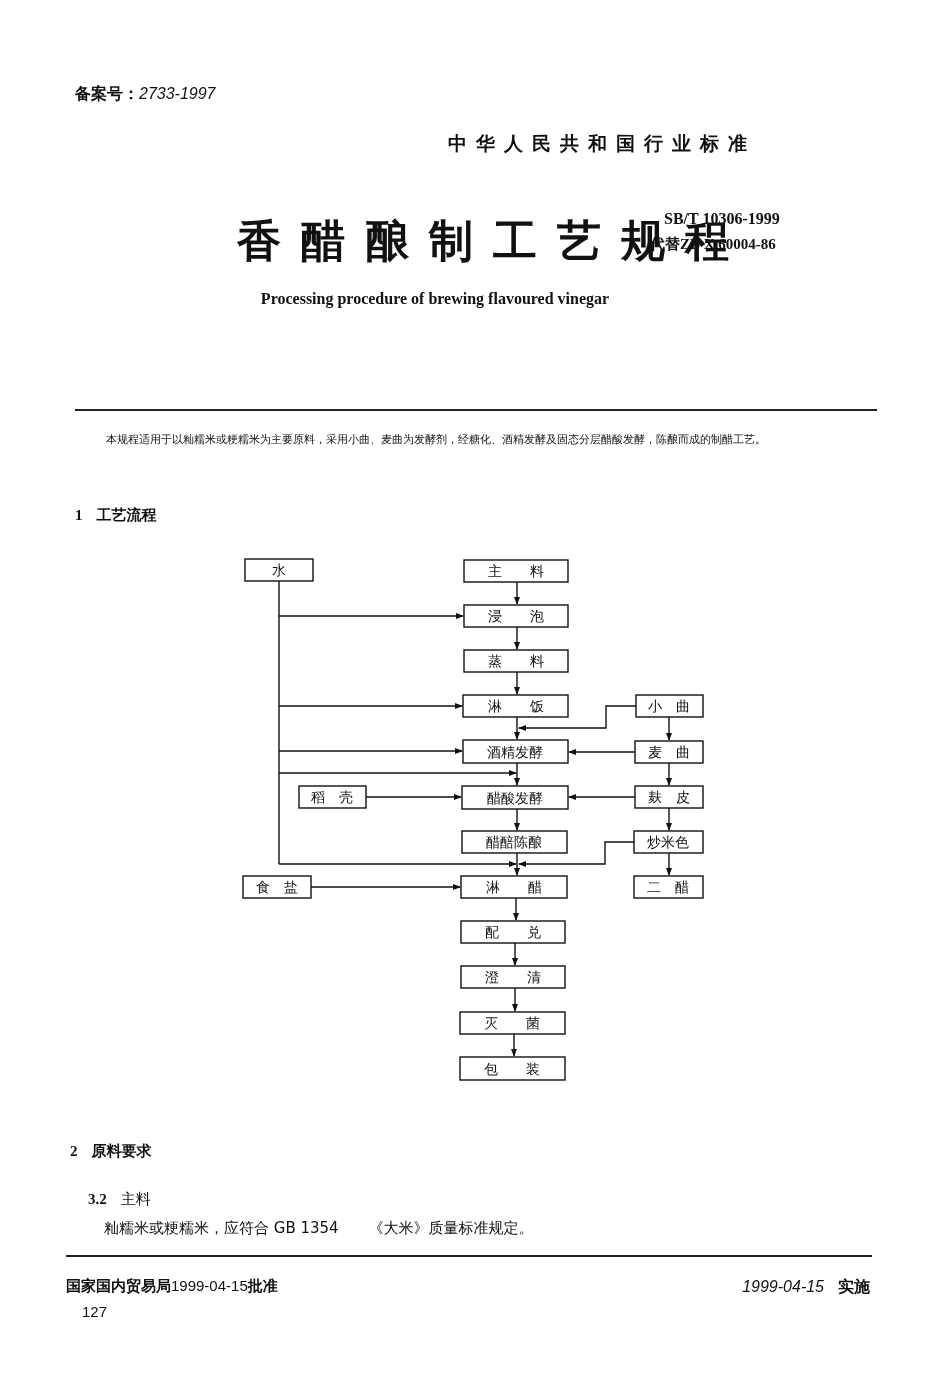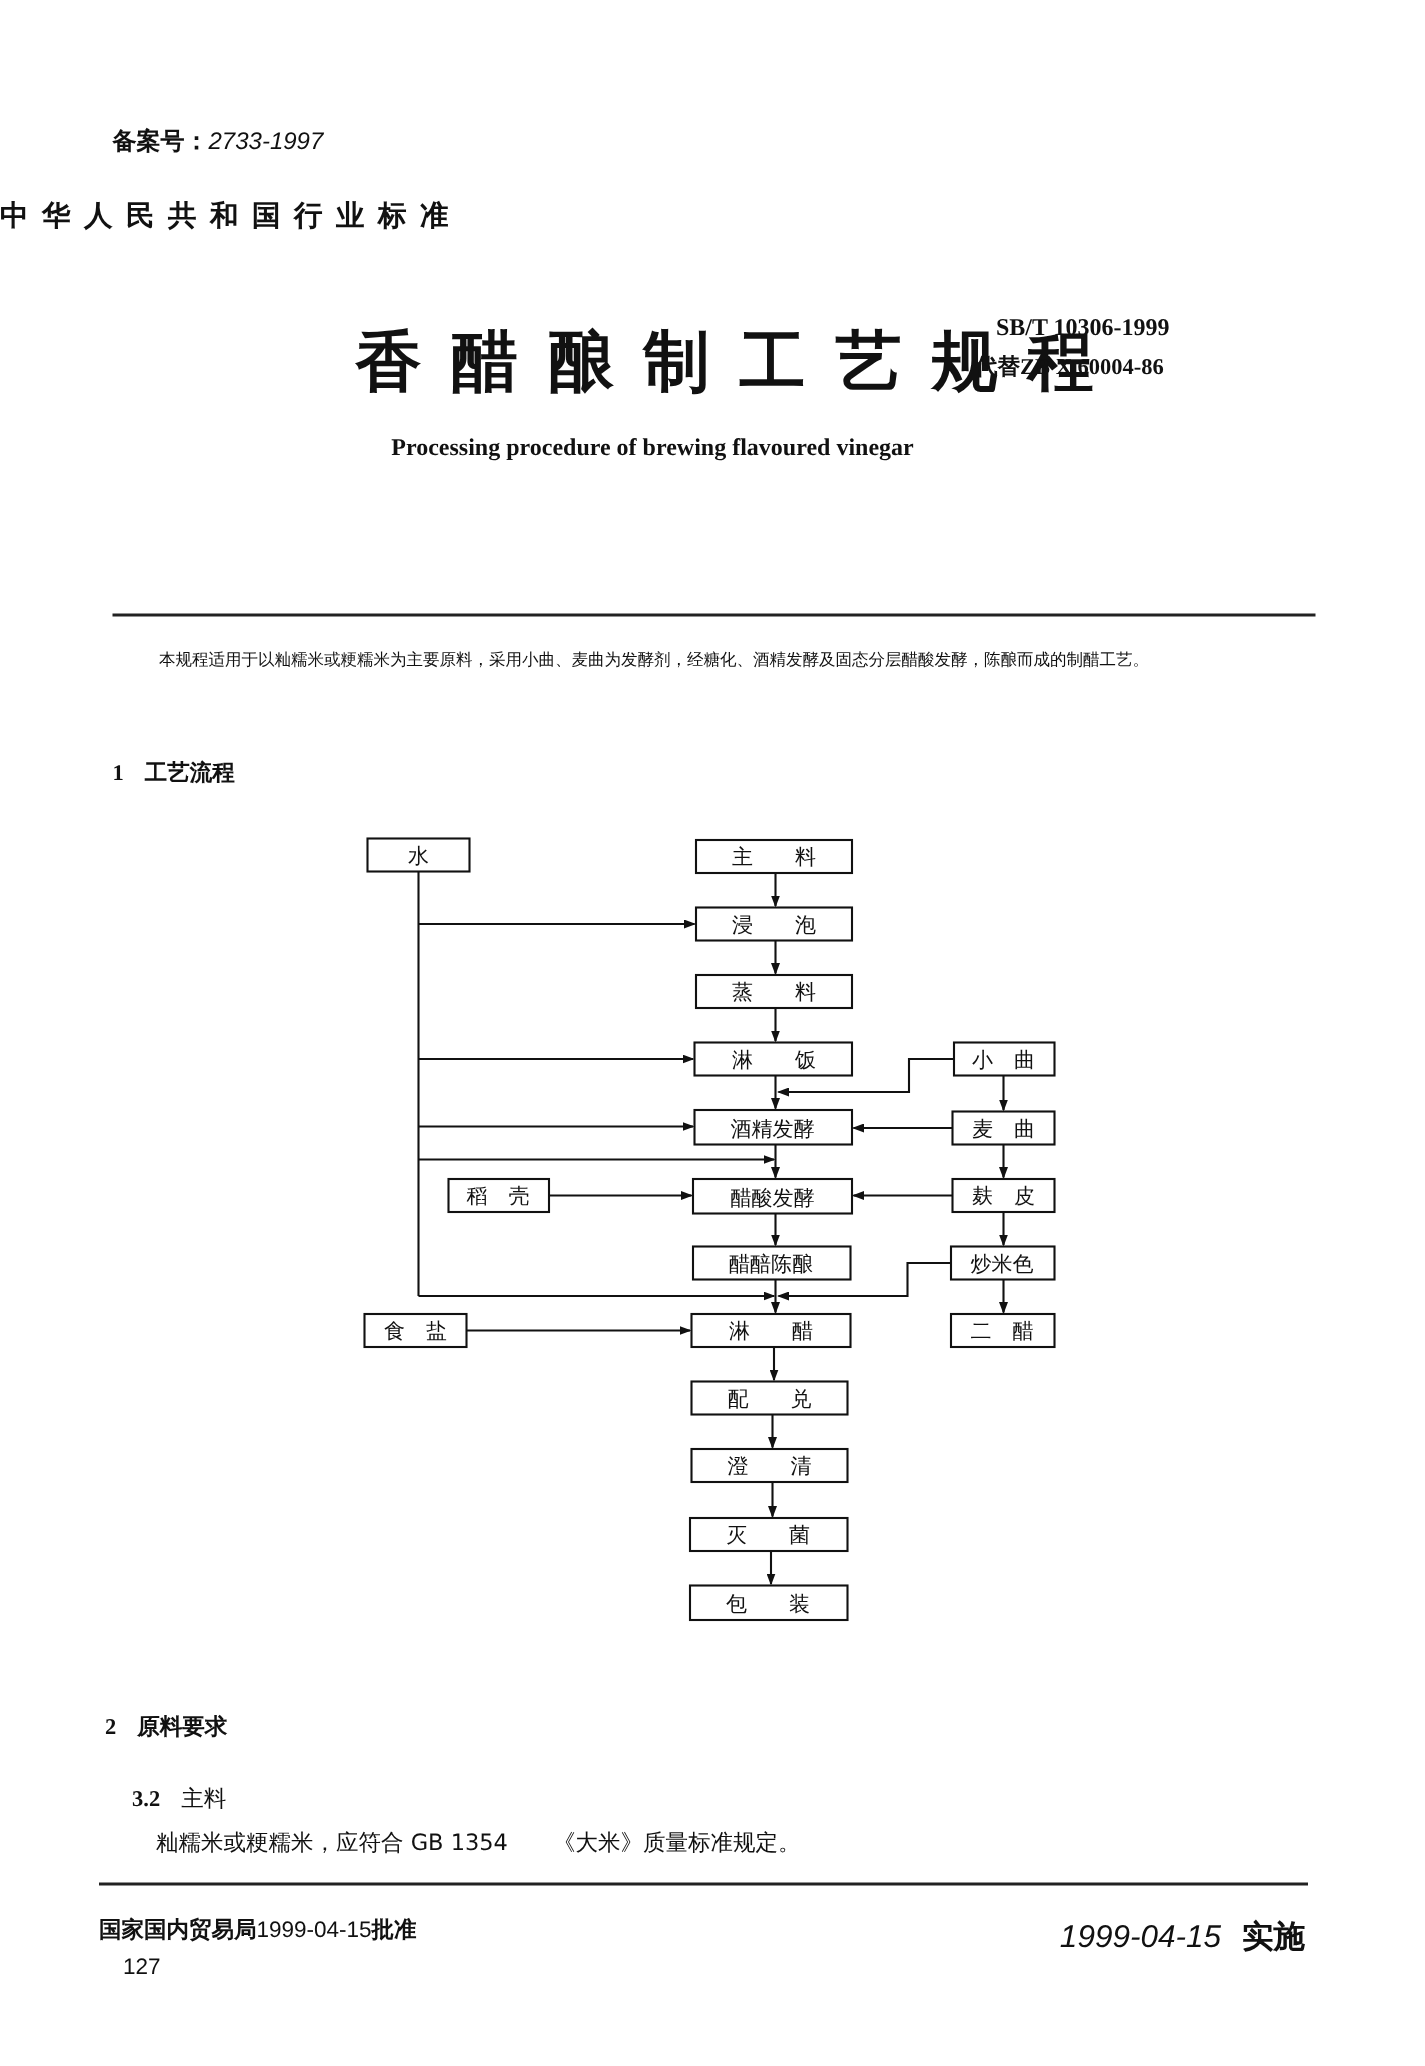--- a/index.html
+++ b/index.html
@@ -1,33 +1,33 @@
 <!DOCTYPE html>
 <html><head>
 <meta charset="utf-8">
 <style>
   html, body { margin:0; padding:0; background:#ffffff; }
   body { width:950px; height:1377px; position:relative; overflow:hidden; color:#111; font-family:"DejaVu Serif", serif; }
   .abs { position:absolute; }
   .filing { left:75px; top:84px; font-size:16px; font-weight:bold; font-family:"DejaVu Sans", sans-serif; }
   .filing .num { font-style:italic; font-weight:normal; font-family:"Liberation Sans", sans-serif; }
-  .std-header { left:0; width:756px; top:131px; text-align:left; font-size:19px; font-weight:bold; letter-spacing:9px; font-family:"DejaVu Sans", sans-serif; }
+  .std-header { left:0; width:756px; top:131px; text-align:right; font-size:19px; font-weight:bold; letter-spacing:9px; font-family:"DejaVu Sans", sans-serif; }
   .title { left:237px; top:212px; font-size:44px; letter-spacing:20px; font-family:"DejaVu Sans", sans-serif;font-weight:bold; }
   .code1 { left:664px; top:210px; font-size:16px; font-weight:bold; font-family:"Liberation Serif", serif; }
   .code2 { left:650px; top:235px; font-size:15px; font-weight:bold; font-family:"Liberation Serif", serif; }
   .en-title { left:0; width:870px; top:290px; text-align:center; font-size:16px; font-weight:bold; font-family:"Liberation Serif", serif; }
   .rule { left:75px; width:802px; height:0; border-top:2px solid #222; }
   .para { left:72px; width:810px; top:426px; font-size:11px; line-height:28px; text-indent:34px; font-family:"DejaVu Sans", sans-serif; }
   .sec { font-size:15px; font-weight:bold; font-family:"DejaVu Sans", sans-serif; }
   .sec .n { font-family:"Liberation Serif", serif; margin-right:14px; }
   .sub { font-size:15px; font-family:"DejaVu Sans", sans-serif; }
   .sub .n { font-weight:bold; font-family:"Liberation Serif", serif; margin-right:14px; }
   .footer-left { left:66px; top:1277px; font-size:15px; font-weight:bold; font-family:"DejaVu Sans", sans-serif; }
   .footer-left .d { font-weight:normal; font-family:"Liberation Sans", sans-serif; }
-  .footer-right { right:80px; top:1277px; font-size:21px; font-family:"DejaVu Sans", sans-serif;margin-left:20px; }
+  .footer-right { right:80px; top:1277px; font-size:16px; font-family:"DejaVu Sans", sans-serif;margin-left:20px; }
   .footer-right .d { font-style:italic; font-family:"Liberation Sans", sans-serif; margin-right:14px; }
   .footer-right b { font-weight:bold; }
   .page-no { left:82px; top:1303px; font-size:15px; font-family:"Liberation Sans", sans-serif; }
   svg.flow { position:absolute; left:0; top:0; }
   svg.flow text { font-family:"DejaVu Sans", sans-serif; font-size:14px; fill:#111; }
 </style>
 </head>
 <body>
 
 <div class="abs filing">

